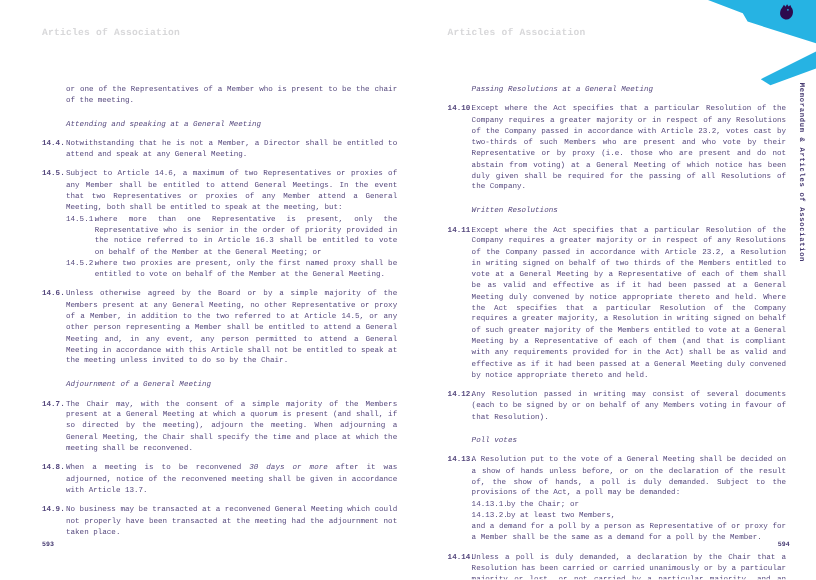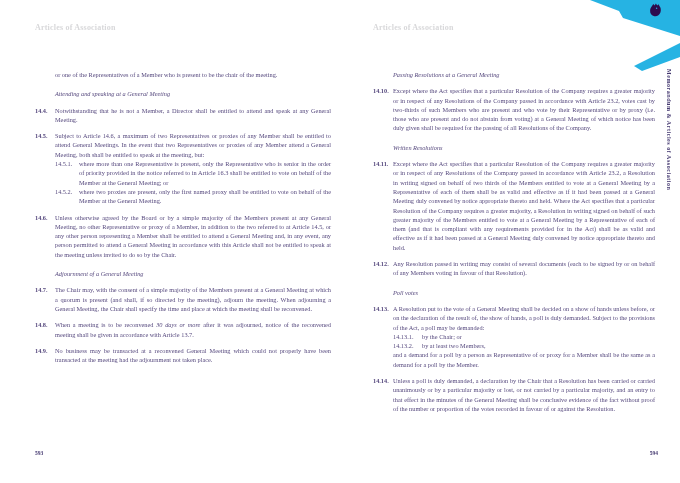--- a/index.html
+++ b/index.html
@@ -1,18 +1,18 @@
 <!DOCTYPE html>
 <html><head>
 <meta charset="utf-8">
 <style>
   html,body{margin:0;padding:0;background:#ffffff;}
   .sheet{
     position:relative;width:680px;height:483px;background:#ffffff;overflow:hidden;
-    font-family:Liberation Serif, serif;color:#56497E;
+    font-family:Liberation Mono, monospace;color:#56497E;
   }
   
   .page-header{position:absolute;top:23px;font-size:8px;font-weight:bold;color:#D8D8DA;letter-spacing:.2px;}
   .page-header.left{left:35px;}
   .page-header.right{left:373px;}
   
   .corner{position:absolute;top:0;right:0;width:95px;height:75px;}
   
   .side-tab{
     position:absolute;top:69px;right:8px;

